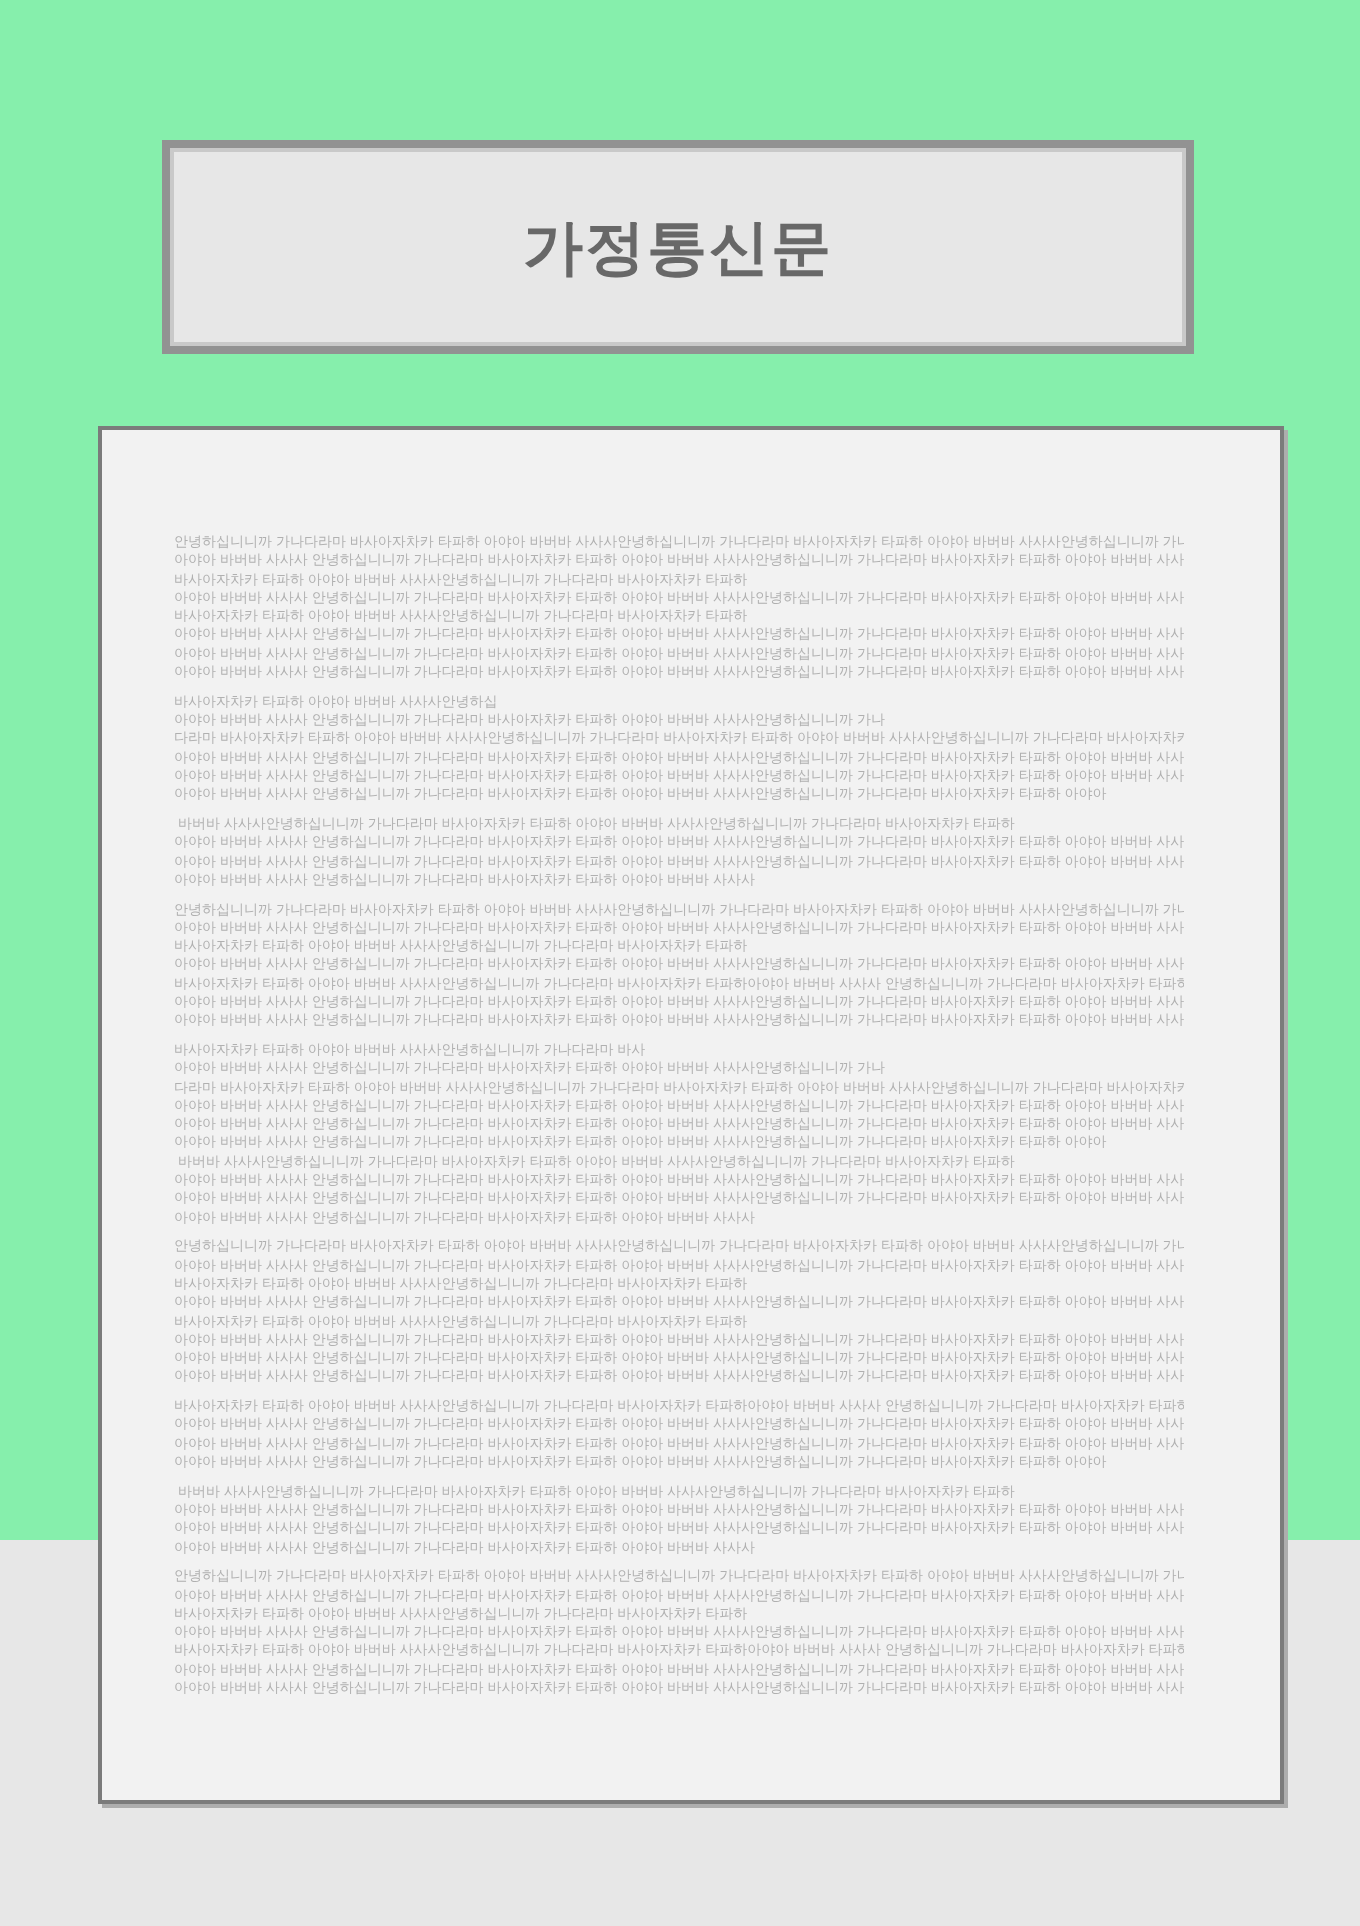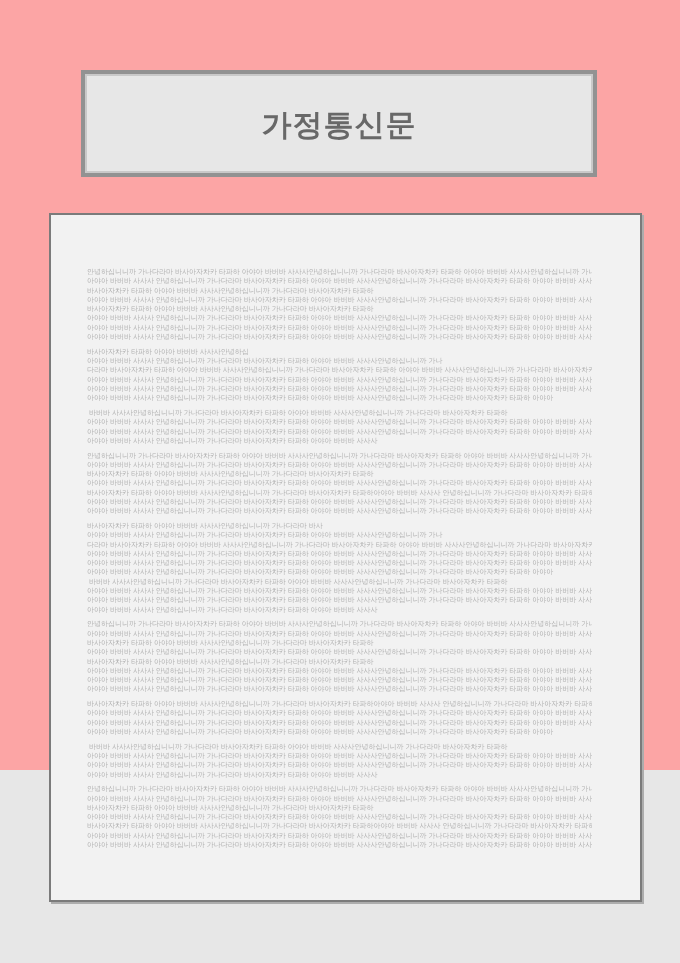--- a/index.html
+++ b/index.html
@@ -10,21 +10,21 @@
     width: 680px;
     height: 963px;
     background: #e7e7e7;
     font-family: "Liberation Sans", "DejaVu Sans", sans-serif;
     overflow: hidden;
   }
   .page {
     position: relative;
     width: 680px;
     height: 770px;
-    background: #fca5a5;
+    background: #86efac;
   }
   
   .title-box {
     position: absolute;
     left: 81px;
     top: 70px;
     width: 516px;
     height: 107px;
     box-sizing: border-box;
     border: 4px solid #929292;

